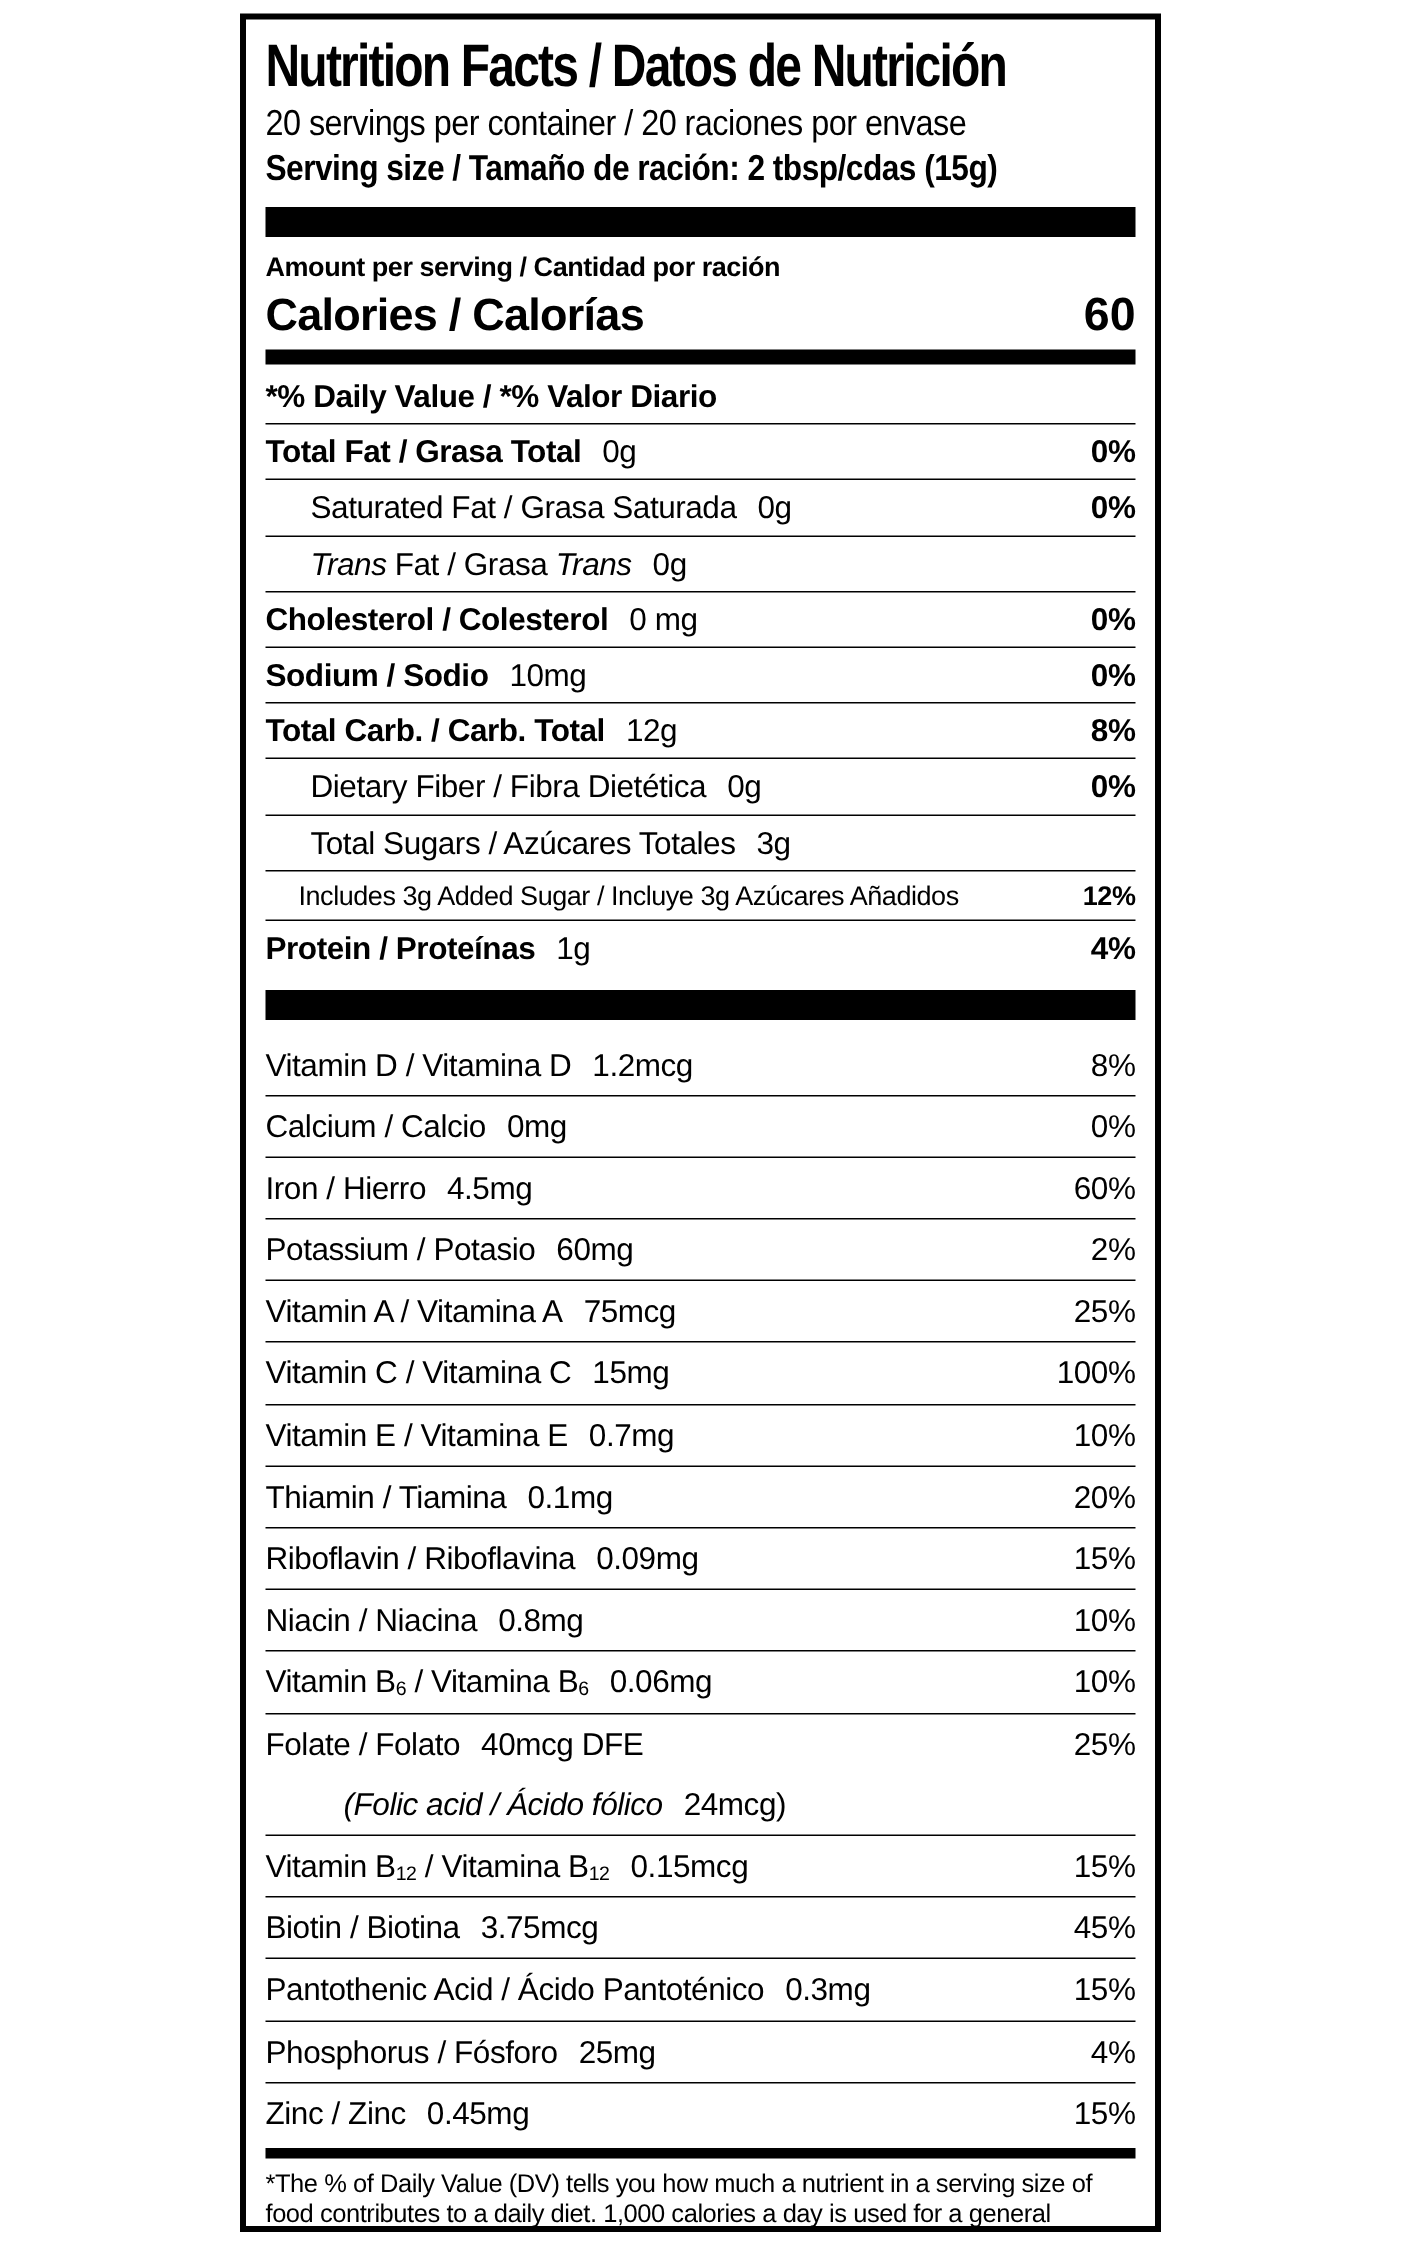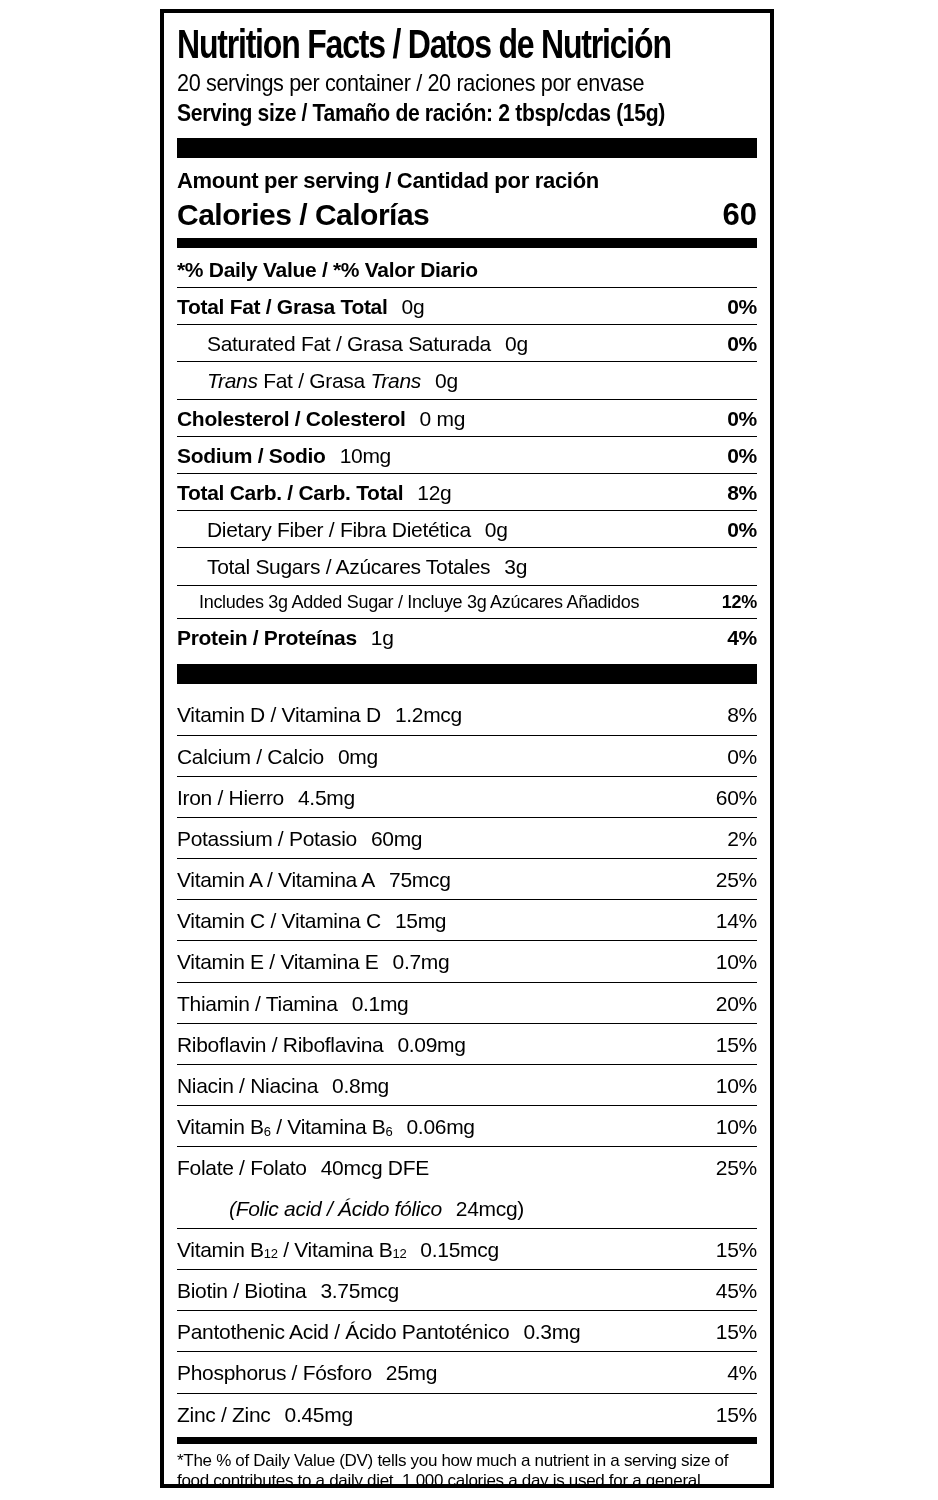--- a/index.html
+++ b/index.html
@@ -38,21 +38,21 @@
     font-size: 24px; font-weight: bold; letter-spacing: -0.4px; white-space: nowrap;
     transform: scaleX(0.88); transform-origin: left center;
     line-height: 1.3;
   }
 
   .bar { background: #000; width: 100%; }
   .bar.thick { height: 20px; margin: 9px 0 10px; }
   .bar.med   { height: 10px; margin: 5px 0 5px; }
   .bar.thin  { height: 7px;  margin: 3px 0 7px; }
 
-  .aps { font-size: 22px; font-weight: bold; letter-spacing: -0.3px; line-height: 1.2; }
+  .aps { font-size: 18px; font-weight: bold; letter-spacing: -0.3px; line-height: 1.2; }
   .cal-row { display: flex; align-items: baseline; margin-top: 3px; }
   .cal-label { font-size: 30px; font-weight: bold; letter-spacing: -0.5px; }
   .cal-value { margin-left: auto; font-size: 31px; font-weight: bold; }
 
   .dv-header {
     font-weight: bold; font-size: 21px;
     letter-spacing: -0.3px; padding: 5px 0 5px;
   }
 
   .row {
@@ -186,21 +186,21 @@
           <span class="dv">2%</span>
         </div>
         <div class="row ">
           <span class="nm"><span>Vitamin A / Vitamina A</span></span>
           <span class="amt">75mcg</span>
           <span class="dv">25%</span>
         </div>
         <div class="row ">
           <span class="nm"><span>Vitamin C / Vitamina C</span></span>
           <span class="amt">15mg</span>
-          <span class="dv">14%</span>
+          <span class="dv">100%</span>
         </div>
         <div class="row ">
           <span class="nm"><span>Vitamin E / Vitamina E</span></span>
           <span class="amt">0.7mg</span>
           <span class="dv">10%</span>
         </div>
         <div class="row ">
           <span class="nm"><span>Thiamin / Tiamina</span></span>
           <span class="amt">0.1mg</span>
           <span class="dv">20%</span>

